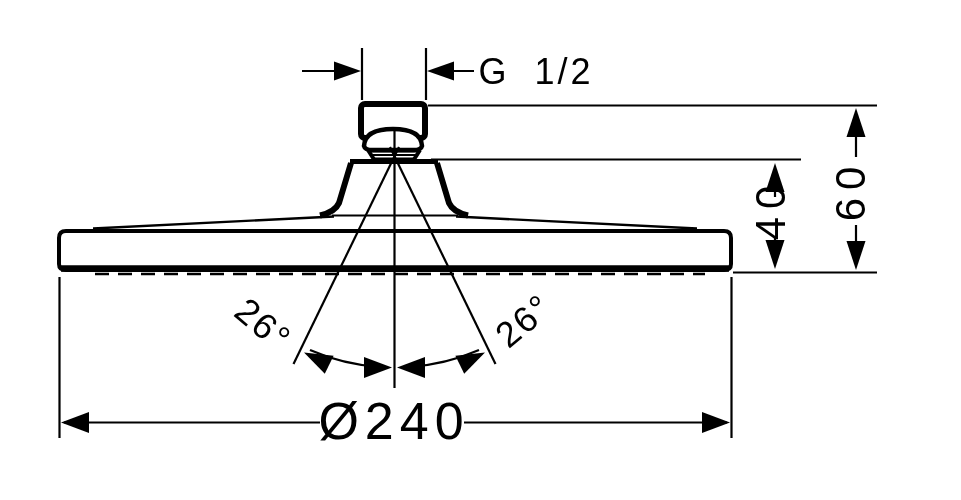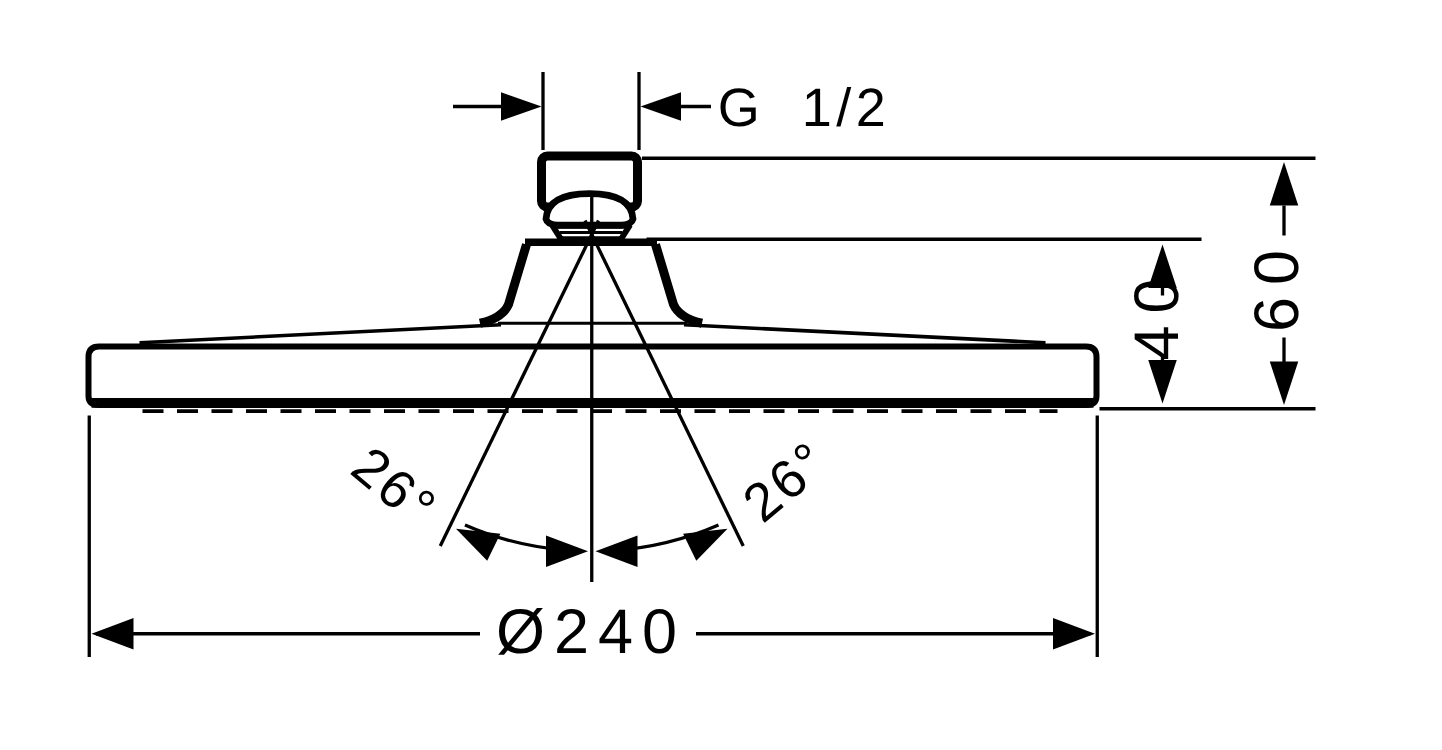--- a/index.html
+++ b/index.html
@@ -14,21 +14,21 @@
   .dim-label{
     position:absolute;
     color:#000;
     white-space:nowrap;
     transform:translate(-50%,-50%);
     line-height:1;
     user-select:none;
   }
   .lbl-thread{font-size:36px;letter-spacing:3px;word-spacing:12px;}
   .lbl-vert{font-size:42px;letter-spacing:8px;transform:translate(-50%,-50%) rotate(-90deg);}
-  .lbl-dia{font-size:42px;letter-spacing:6px;}
+  .lbl-dia{font-size:52px;letter-spacing:6px;}
   .lbl-angle-l{font-size:36px;letter-spacing:2px;transform:translate(-50%,-50%) rotate(40deg);}
   .lbl-angle-r{font-size:36px;letter-spacing:2px;transform:translate(-50%,-50%) rotate(-40deg);}
 </style>
 </head>
 <body>
 
 <div class="canvas">
 
   <svg width="961" height="500" viewBox="0 0 961 500">
     <g stroke="#000" fill="none" stroke-linecap="butt">

